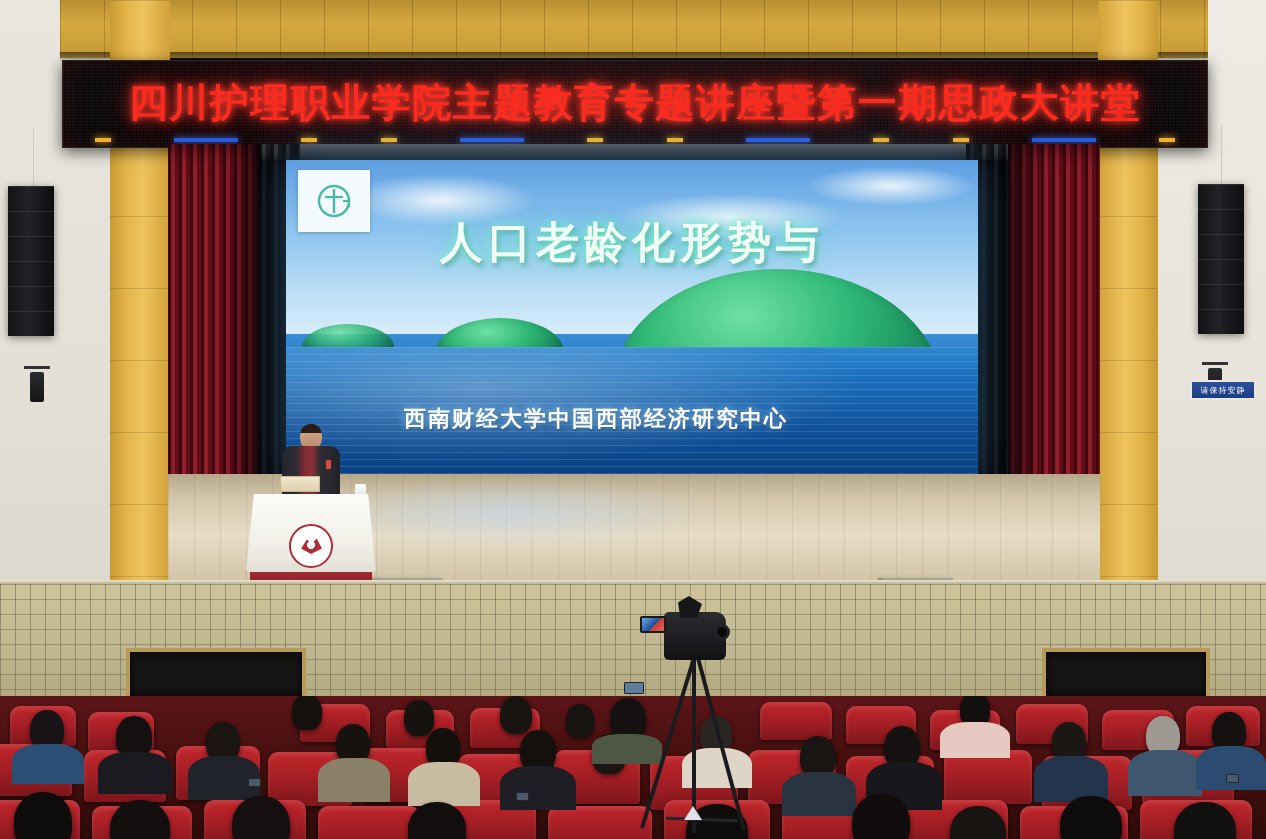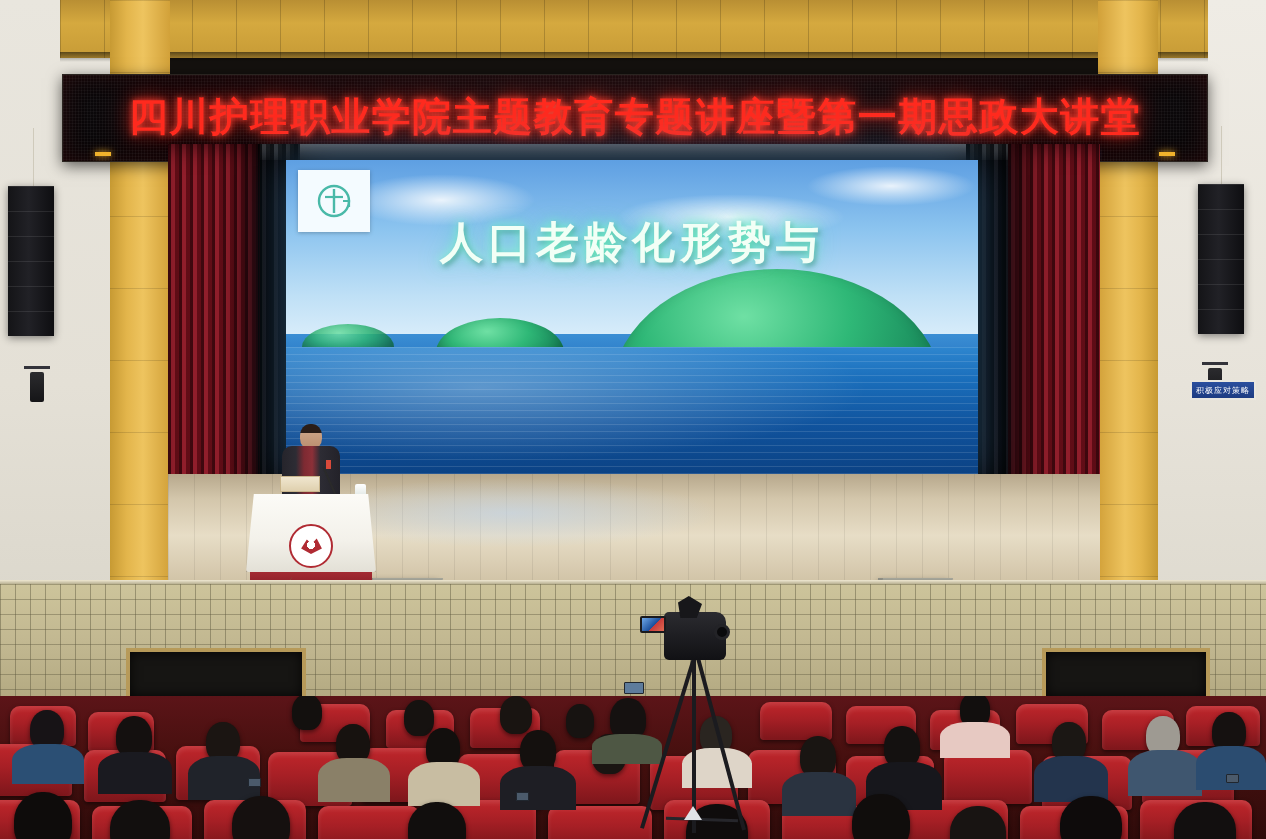--- a/index.html
+++ b/index.html
@@ -49,21 +49,21 @@
         rgba(0,0,0,.18) 0 1px, rgba(0,0,0,0) 1px 44px),
       linear-gradient(180deg,#b98f33 0%,#d5a93f 40%,#c79b36 100%);
   }
   .soffit-shadow{
     position:absolute; left:60px; right:58px; top:52px; height:10px;
     background:linear-gradient(180deg,rgba(0,0,0,.55),rgba(0,0,0,0));
   }
 
   
   .led-banner{
-    position:absolute; left:62px; top:74px; width:1146px; height:88px;
+    position:absolute; left:62px; top:60px; width:1146px; height:88px;
     background:radial-gradient(ellipse at 50% 40%,#191518 0%,#0a0709 70%,#050405 100%);
     border:1px solid #2a2420;
     box-shadow:0 0 26px rgba(255,40,40,.12) inset, 0 4px 14px rgba(0,0,0,.6);
     overflow:hidden;
   }
   .led-grid{
     position:absolute; inset:0;
     background:
       repeating-linear-gradient(90deg, rgba(255,255,255,.035) 0 1px, transparent 1px 3px),
       repeating-linear-gradient(180deg, rgba(255,255,255,.03) 0 1px, transparent 1px 3px);
@@ -447,20 +447,21 @@
         <path d="M15 17 L33 17" stroke="#49b9a8" stroke-width="2.2" fill="none"></path>
         <path d="M33 21 L39 21 L39 27" stroke="#49b9a8" stroke-width="2.2" fill="none"></path>
       </svg>
     </div>
 
     <div class="slide-title">
       <span class="l1">人口老龄化形势与</span>
     </div>
 
     <div class="slide-speaker">
+      <div class="sp-affil">西南财经大学中国西部经济研究中心</div>
     </div>
   </div>
 
   <div class="stage-floor"></div>
   <div class="floor-glow"></div>
 
   <div class="monitor m1"></div>
   <div class="monitor m2"></div>
 
   <div class="podium-wrap">
@@ -491,21 +492,21 @@
 
   <div class="rig-wire w1"></div>
   <div class="rig-wire w2"></div>
   <div class="line-array la-left"></div>
   <div class="line-array la-right"></div>
   <div class="spot-arm sa-left"></div>
   <div class="spot-arm sa-right"></div>
   <div class="spotlight sl-left"></div>
   <div class="spotlight sl-right"></div>
 
-  <div class="quiet-sign">积极应对策略</div>
+  <div class="quiet-sign">请保持安静</div>
 
   <div class="audience">
 
     <div class="seat" style="left:10px;  top:10px; width:66px; height:40px;"></div>
     <div class="seat" style="left:88px;  top:16px; width:66px; height:40px;"></div>
     <div class="seat" style="left:300px; top:8px;  width:70px; height:38px;"></div>
     <div class="seat" style="left:386px; top:14px; width:68px; height:38px;"></div>
     <div class="seat" style="left:470px; top:12px; width:70px; height:40px;"></div>
     <div class="seat" style="left:760px; top:6px;  width:72px; height:38px;"></div>
     <div class="seat" style="left:846px; top:10px; width:70px; height:38px;"></div>

